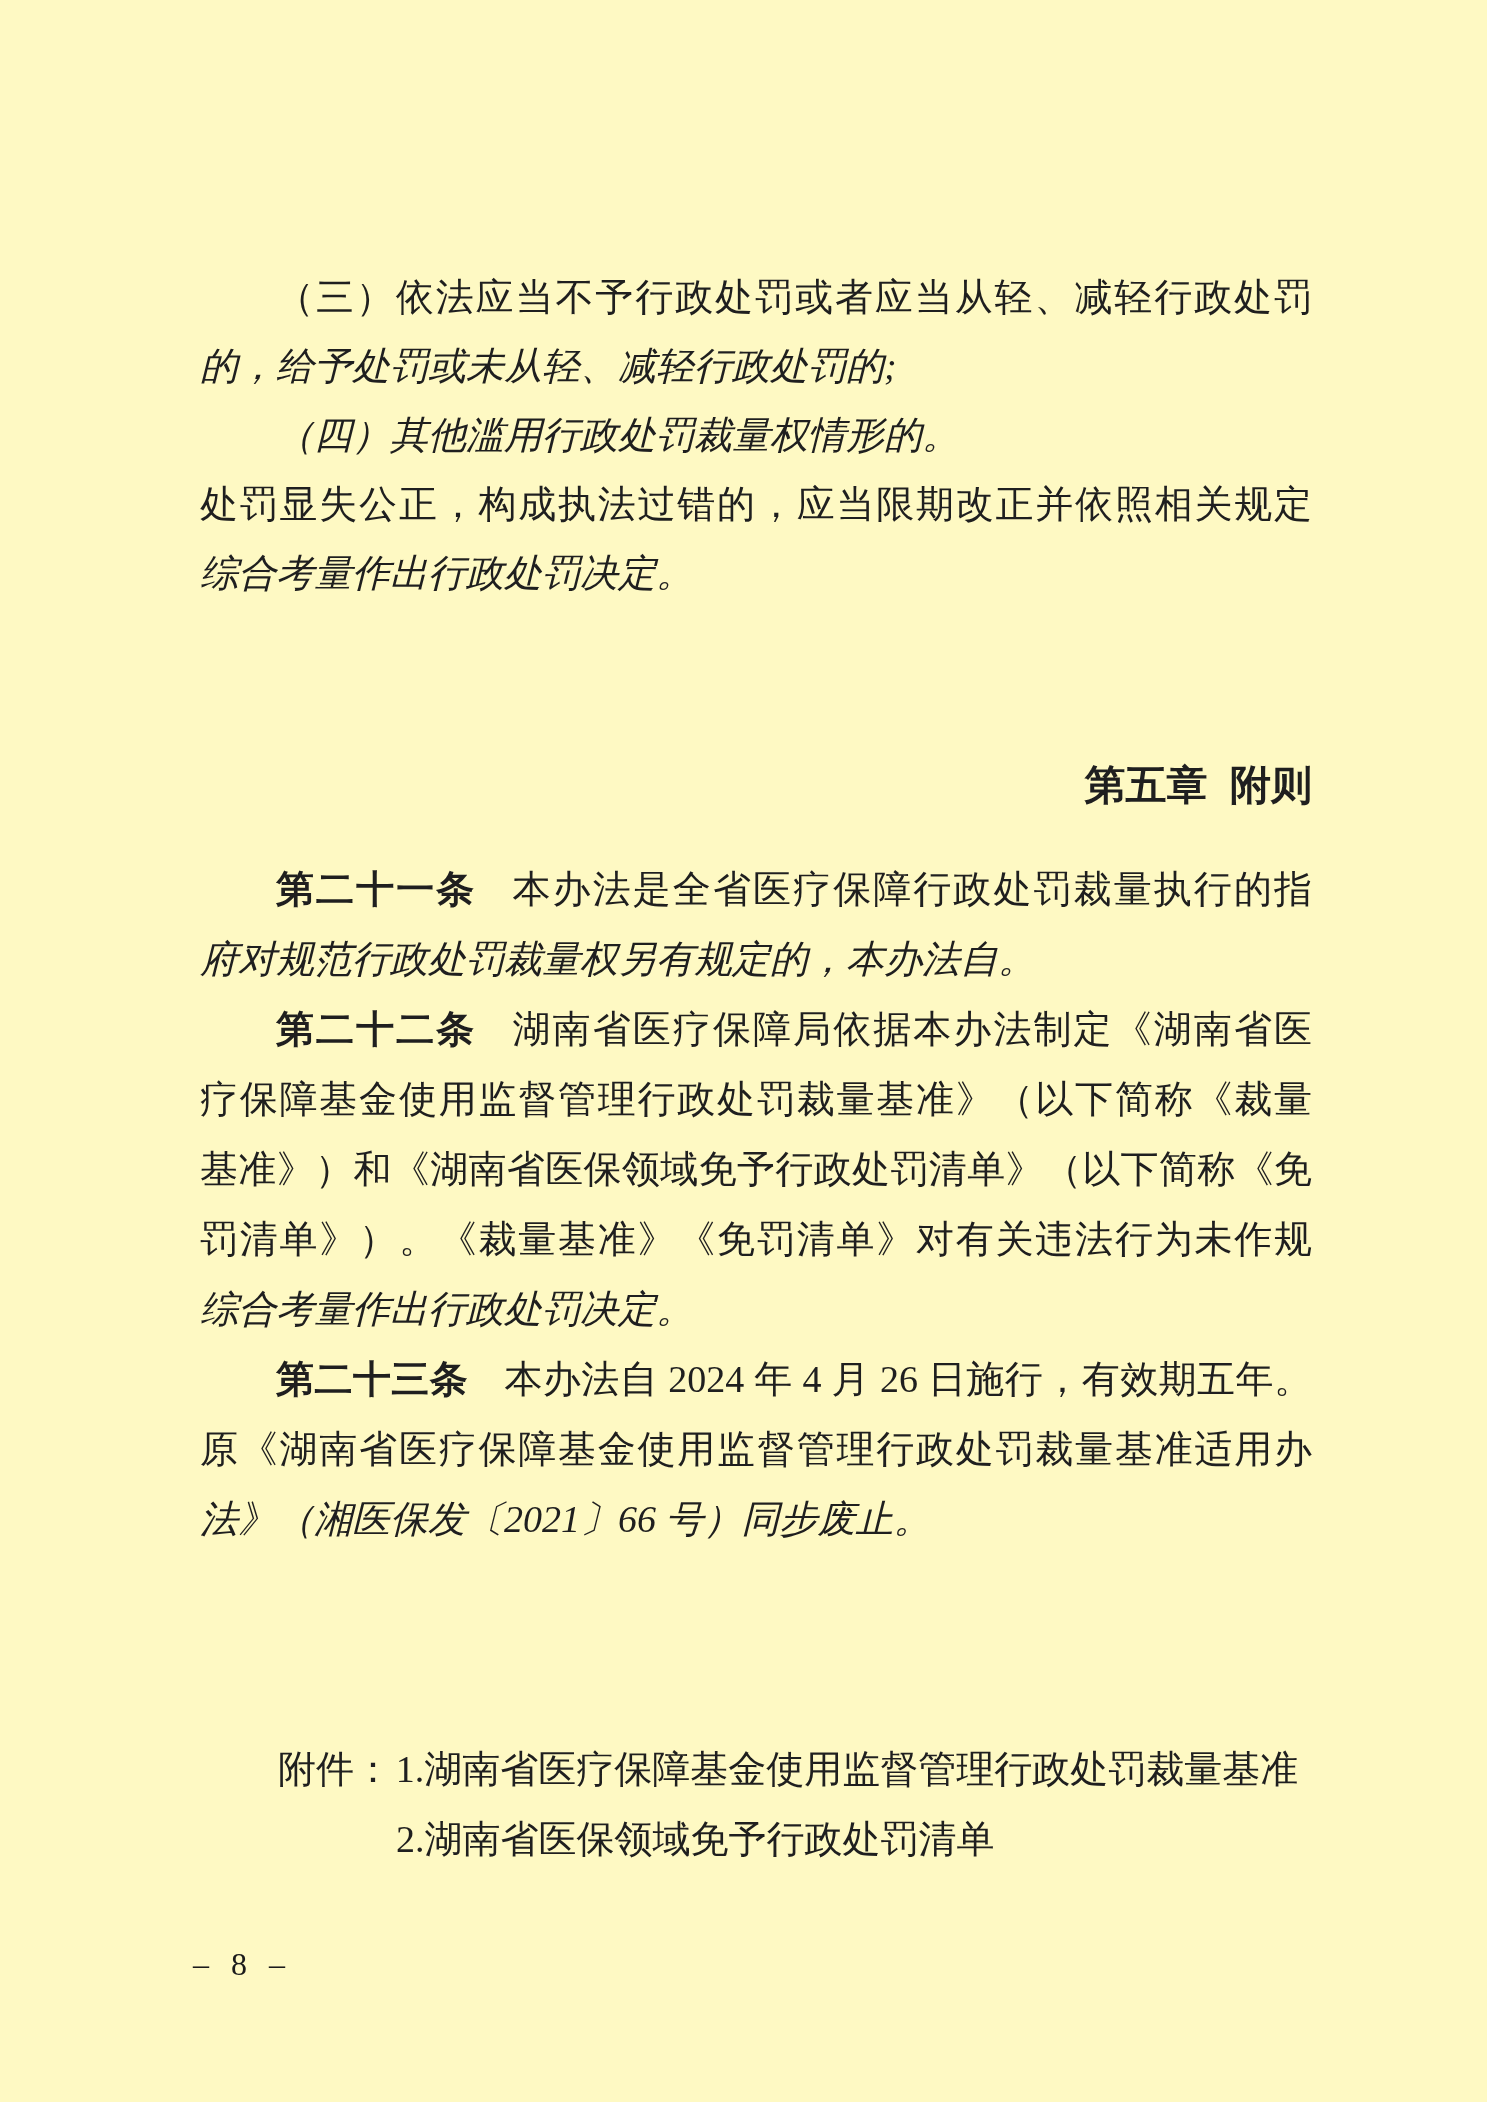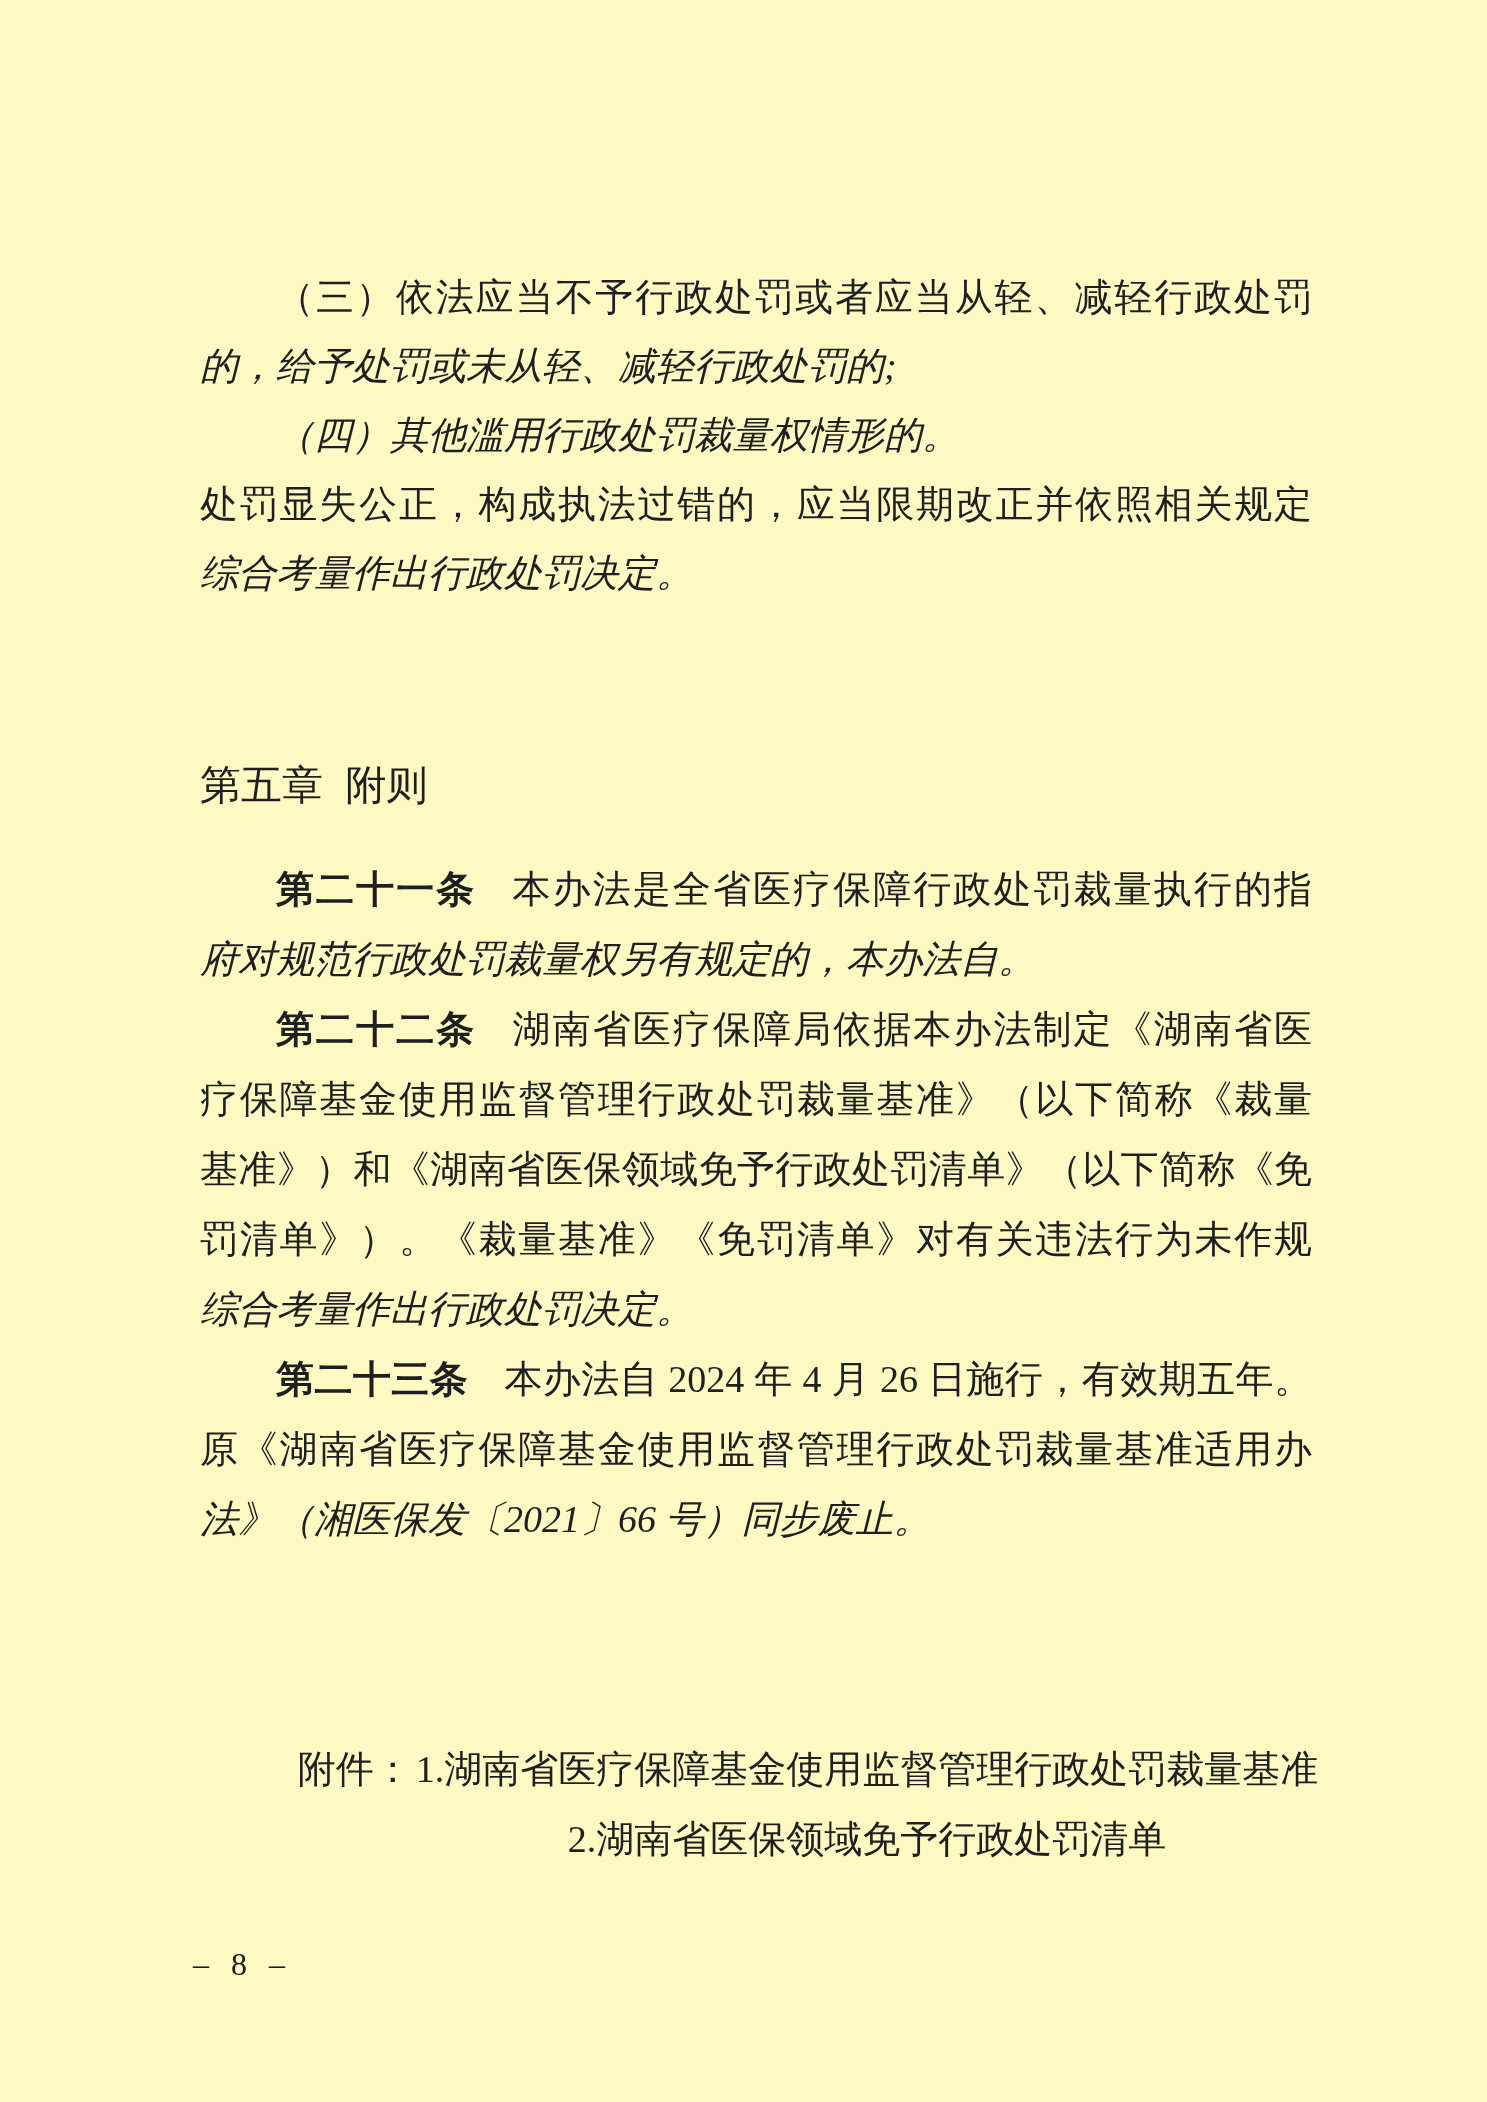--- a/index.html
+++ b/index.html
@@ -38,37 +38,37 @@
   .last { text-align-last: left; font-style: italic; }
   .ind { text-indent: 2em; }
   .b { font-weight: 700; margin-right: 0.95em; }
   .chapter {
     position: absolute;
     left: 200px;
     top: 750px;
     width: 1112px;
     height: 70px;
     line-height: 70px;
-    text-align: left;
+    text-align: right;
     font-family: "Liberation Sans", "DejaVu Sans", sans-serif;
-    font-weight: 400;
+    font-weight: 700;
     font-size: 41px;
   }
   .chapter .no { margin-right: 0.55em; }
   .attach {
     position: absolute;
     left: 278px;
     top: 1734px;
     width: 1060px;
     font-size: 38px;
   }
   .attach .row {
     line-height: 70px;
     height: 70px;
-    text-align: center;
+    text-align: left;
   }
   .attach .row2 { padding-left: 118px; }
   .attach .label { margin-right: 0.1em; }
   .pageno {
     position: absolute;
     left: 193px;
     top: 1944px;
     font-size: 32px;
     line-height: 40px;
     letter-spacing: 2px;

